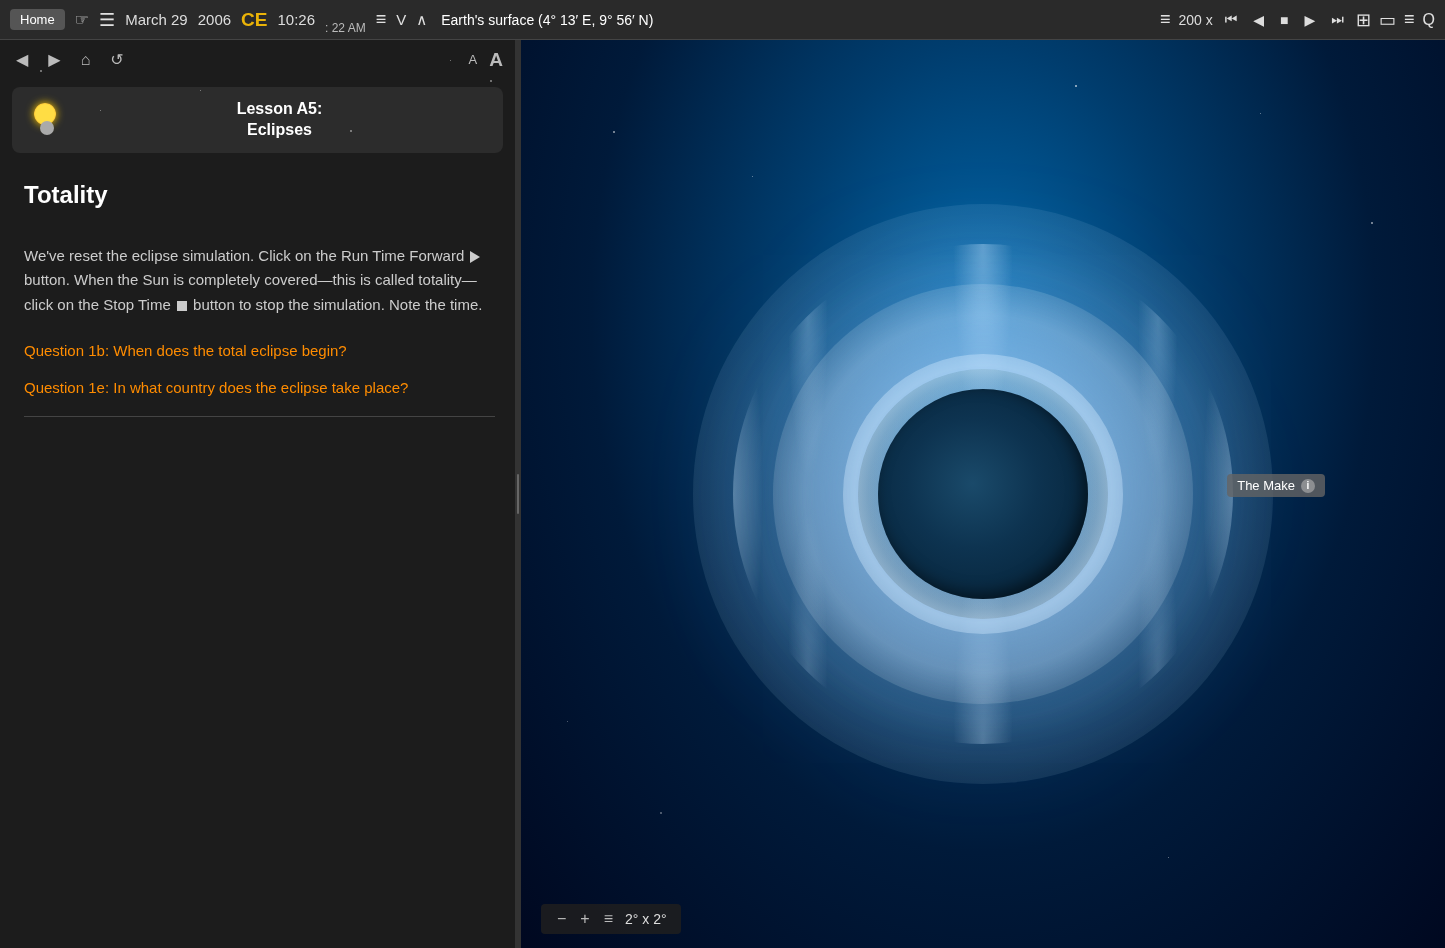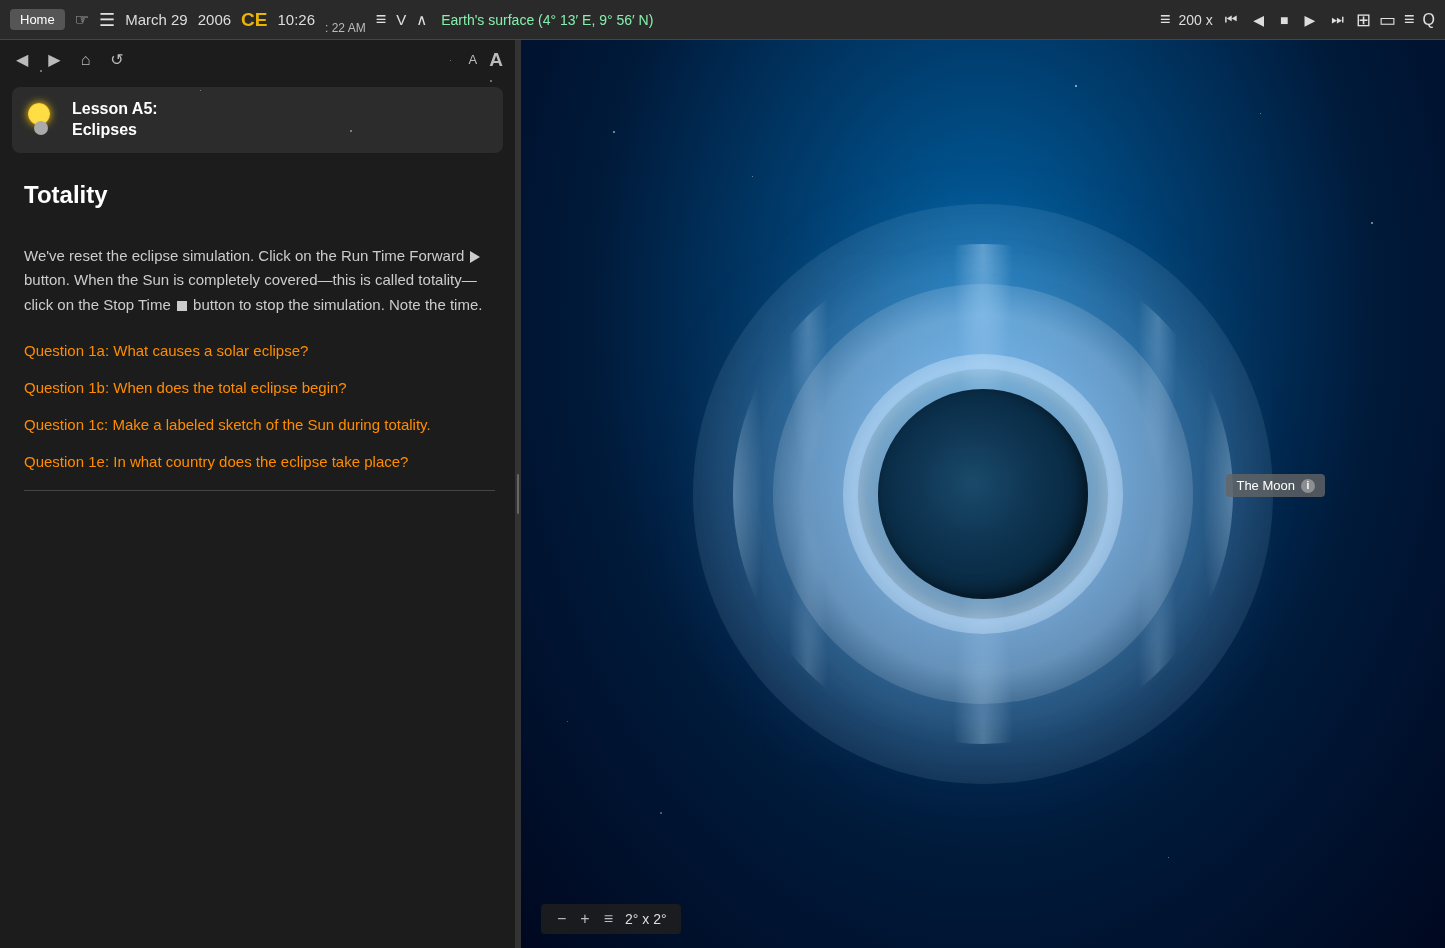--- a/index.html
+++ b/index.html
@@ -55,21 +55,21 @@
     }
 
     .toolbar-time {
       font-size: 15px;
       font-weight: 400;
       color: #ddd;
     }
 
     .toolbar-location {
       font-size: 14px;
-      color: #86efac;
+      color: #ffffff;
       margin-left: 4px;
     }
 
     .toolbar-right {
       margin-left: auto;
       display: flex;
       align-items: center;
       gap: 8px;
     }
 
@@ -133,25 +133,26 @@
       color: #bbb;
       cursor: pointer;
       font-weight: bold;
     }
 
     
     #lesson-card {
       margin: 8px 12px;
       background: rgba(255,255,255,0.07);
       border-radius: 8px;
-      padding: 12px 16px;
+      padding: 12px 22px;
       display: flex;
       align-items: flex-start;
       gap: 12px;
       flex-shrink: 0;
+      text-align: center;
     }
 
     .lesson-icons {
       display: flex;
       flex-direction: column;
       align-items: center;
       gap: 4px;
       margin-top: 4px;
     }
 
@@ -559,23 +560,21 @@
       <h1 class="lesson-heading">Totality</h1>
 
       <p class="lesson-body-text">
         We've reset the eclipse simulation. Click on the Run Time Forward 
         <span class="play-inline"></span>
         button. When the Sun is completely covered—this is called totality—click on the Stop Time 
         <span class="stop-inline"></span>
         button to stop the simulation. Note the time.
       </p>
 
-      <a class="question-link">Question 1a: What causes a solar eclipse?</a>
       <a class="question-link">Question 1b: When does the total eclipse begin?</a>
-      <a class="question-link">Question 1c: Make a labeled sketch of the Sun during totality.</a>
 
 
       <a class="question-link">Question 1e: In what country does the eclipse take place?</a>
 
       <hr class="divider-line">
     </div>
   </div>
 
   <div id="resize-handle"></div>
 
@@ -595,21 +594,21 @@
     <div class="eclipse-container">
       <div class="corona-outer"></div>
       <div class="corona-rays"></div>
       <div class="corona-mid"></div>
       <div class="corona-inner"></div>
       <div class="bright-glow"></div>
       <div class="moon-disc"></div>
     </div>
 
     <div class="moon-label">
-      <span>The Moon</span>
+      <span>The Make</span>
       <div class="info-icon">i</div>
     </div>
 
     <div id="sky-status-bar">
       <button class="status-btn">−</button>
       <button class="status-btn">+</button>
       <button class="status-btn">≡</button>
       <span>2° x 2°</span>
     </div>
 

